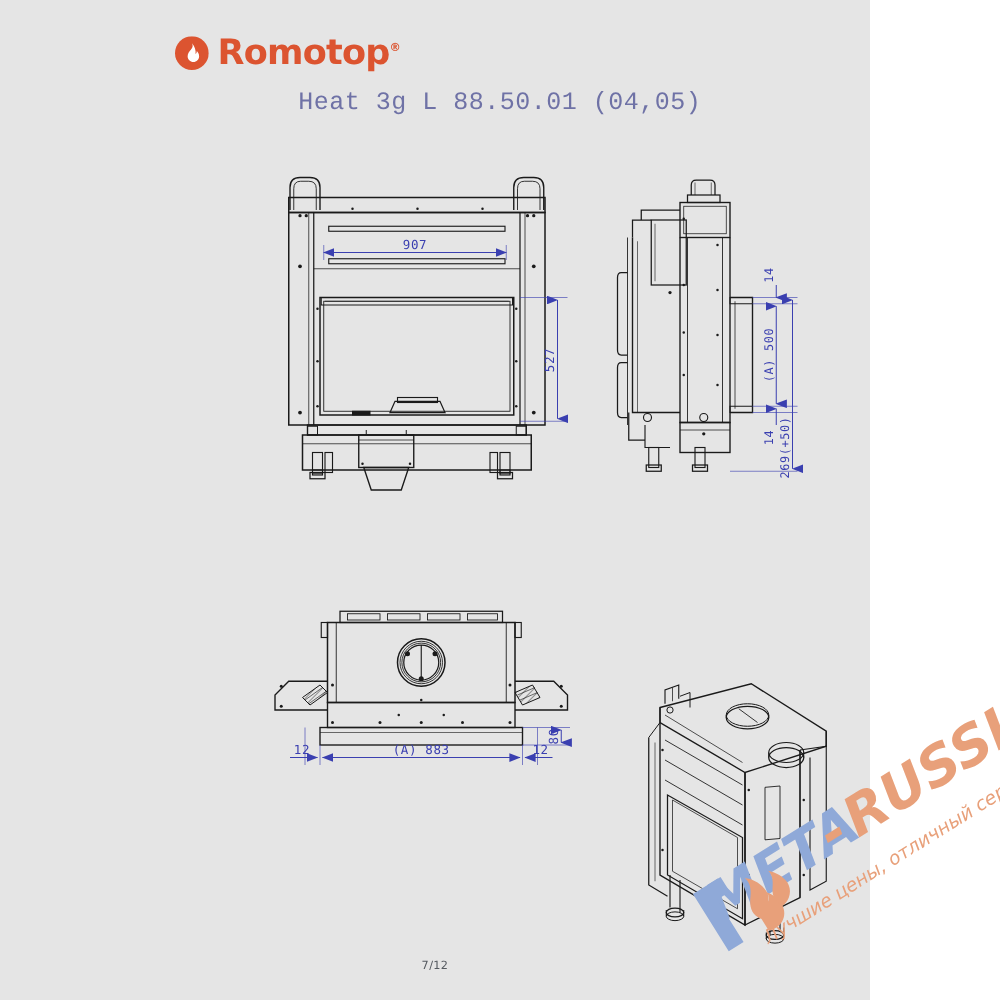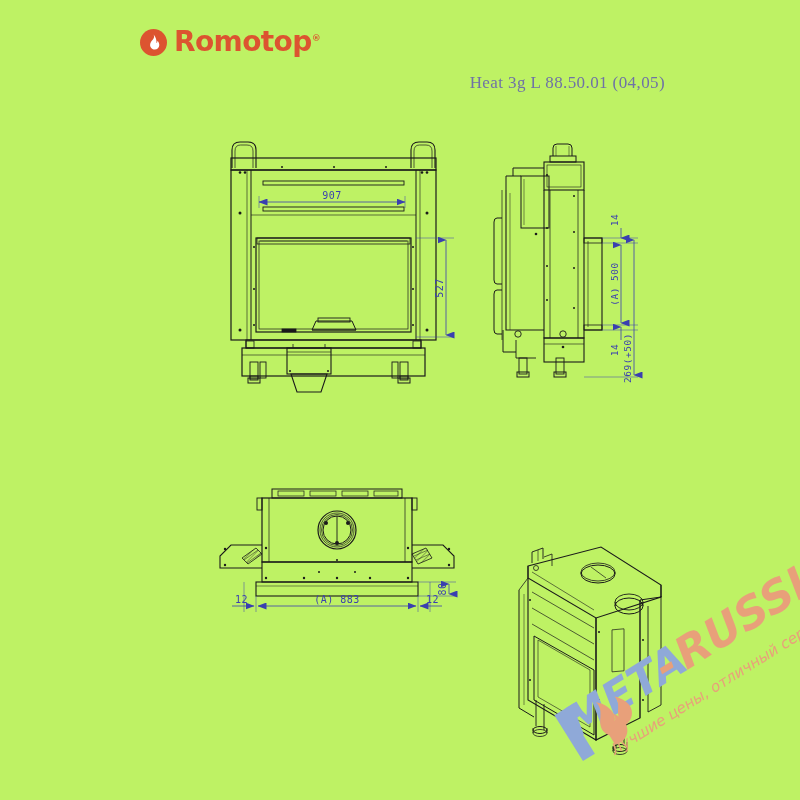--- a/index.html
+++ b/index.html
@@ -11,23 +11,23 @@
     width: 800px;
     height: 800px;
     position: relative;
     overflow: hidden;
     font-family: "Liberation Sans", sans-serif;
   }
 
   #page {
     position: absolute;
     left: 0; top: 0;
-    width: 800px;
+    width: 696px;
     height: 800px;
-    background: #bef264;
+    background: #e5e5e5;
   }
 
   
   .brand {
     position: absolute;
     left: 140px;
     top: 28px;
     display: flex;
     align-items: center;
     gap: 7px;
@@ -46,22 +46,22 @@
     font-size: 9px;
     vertical-align: super;
     font-weight: bold;
   }
 
   .doc-title {
     position: absolute;
     right: 135px;
     top: 33px;
     text-align: right;
-    font-family: Liberation Serif, serif;
-    font-size: 17px;
+    font-family: Liberation Mono, monospace;
+    font-size: 20px;
     color: #6f72a6;
     line-height: 20px;
     letter-spacing: 0.4px;
     white-space: pre;
   }
 
   
   .sheet {
     position: absolute;
     left: 16px; top: 0;
@@ -455,14 +455,15 @@
           <path d="M50,132 c-6,-8 -2,-15 2,-20 3,-4 6,-9 4,-15
                    5,4 9,11 9,18 0,3 -1,6 -3,8 2,-1 3,-4 3,-7
                    3,4 5,9 5,14 0,8 -6,14 -14,14 -4,0 -6,-1 -6,-1z" fill="#e8a07a"></path>
           <path d="M70,132 c-5,-7 -2,-13 1,-17 3,-4 5,-8 4,-13
                    4,4 8,10 8,16 0,7 -5,13 -13,14z" fill="#e8a07a"></path>
         </g>
       </g>
     </svg>
   </div>
 
+  <div class="page-no">7/12</div>
 
 </div>
 
 </body></html>

